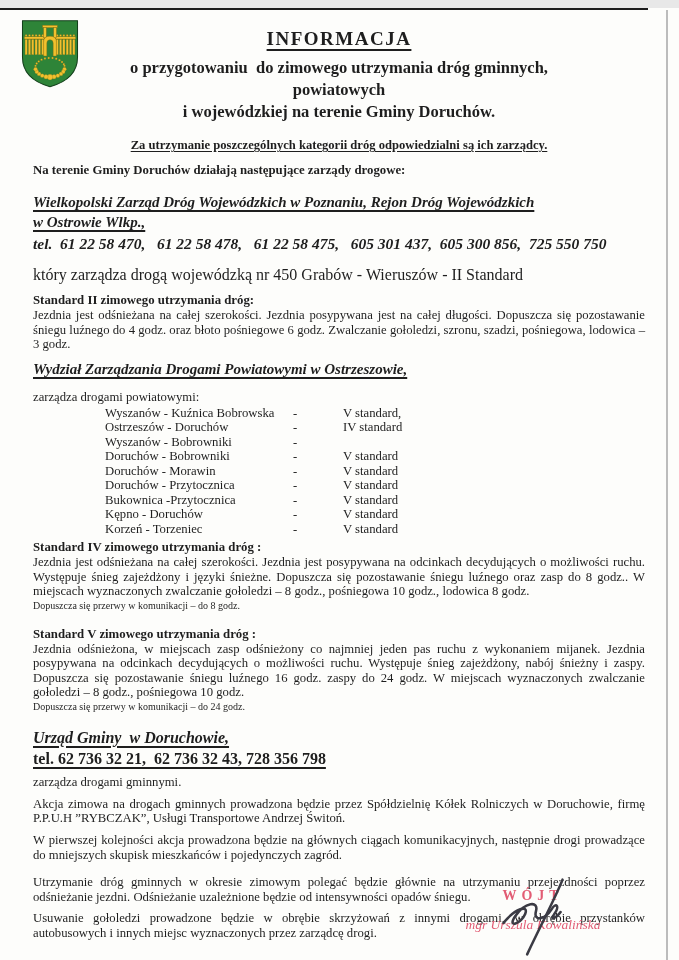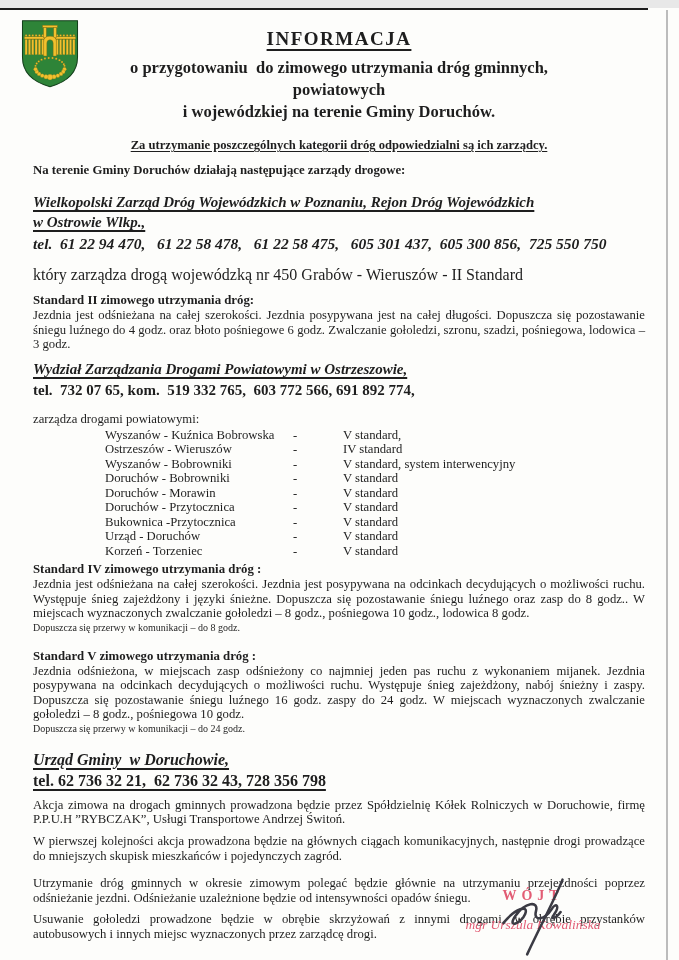--- a/index.html
+++ b/index.html
@@ -153,52 +153,50 @@
       <div class="doc-subtitle">powiatowych</div>
       <div class="doc-subtitle">i wojewódzkiej na terenie Gminy Doruchów.</div>
       <div class="notice">Za utrzymanie poszczególnych kategorii dróg odpowiedzialni są ich zarządcy.</div>
     </div>
 
     <div class="intro">Na terenie Gminy Doruchów działają następujące zarządy drogowe:</div>
 
     <div class="center-block v-space">
       <div class="org-heading"><span class="h-underline">Wielkopolski Zarząd Dróg Wojewódzkich w Poznaniu, Rejon Dróg Wojewódzkich</span></div>
       <div class="org-heading"><span class="h-underline">w Ostrowie Wlkp.,</span></div>
-      <div class="phones-italic">tel.  61 22 94 470,   61 22 58 478,   61 22 58 475,   605 301 437,  605 300 856,  725 550 750</div>
+      <div class="phones-italic">tel.  61 22 58 470,   61 22 58 478,   61 22 58 475,   605 301 437,  605 300 856,  725 550 750</div>
     </div>
 
     <div class="note-line">który zarządza drogą wojewódzką nr 450 Grabów - Wieruszów - II Standard</div>
 
     <div>
       <div class="std-heading">Standard II zimowego utrzymania dróg:</div>
       <div class="std-body">Jezdnia jest odśnieżana na całej szerokości. Jezdnia  posypywana jest  na całej długości. Dopuszcza się pozostawanie śniegu luźnego  do 4 godz. oraz błoto pośniegowe 6 godz. Zwalczanie gołoledzi, szronu, szadzi, pośniegowa, lodowica – 3 godz.</div>
     </div>
 
     <div class="center-block county-block">
       <div class="org-heading"><span class="h-underline">Wydział Zarządzania Drogami Powiatowymi w Ostrzeszowie,</span></div>
-      <div class="phones-upright">tel.  732 07 65, kom.  519 332 765,  603 772 566, 691 892 774,</div>
     </div>
 
     <div class="roads-intro">zarządza drogami powiatowymi:</div>
 
     <div class="roads-list">
       <div class="road-row">
         <span>Wyszanów - Kuźnica Bobrowska</span>
         <span class="road-sep">-</span>
         <span>V standard,</span>
       </div>
       <div class="road-row">
-        <span>Ostrzeszów - Wieruszów</span>
+        <span>Ostrzeszów - Doruchów</span>
         <span class="road-sep">-</span>
         <span>IV standard</span>
       </div>
       <div class="road-row">
         <span>Wyszanów - Bobrowniki</span>
         <span class="road-sep">-</span>
-        <span>V standard, system interwencyjny</span>
       </div>
       <div class="road-row">
         <span>Doruchów - Bobrowniki</span>
         <span class="road-sep">-</span>
         <span>V standard</span>
       </div>
       <div class="road-row">
         <span>Doruchów - Morawin</span>
         <span class="road-sep">-</span>
         <span>V standard</span>
@@ -207,21 +205,21 @@
         <span>Doruchów - Przytocznica</span>
         <span class="road-sep">-</span>
         <span>V standard</span>
       </div>
       <div class="road-row">
         <span>Bukownica -Przytocznica</span>
         <span class="road-sep">-</span>
         <span>V standard</span>
       </div>
       <div class="road-row">
-        <span>Urząd - Doruchów</span>
+        <span>Kępno - Doruchów</span>
         <span class="road-sep">-</span>
         <span>V standard</span>
       </div>
       <div class="road-row">
         <span>Korzeń - Torzeniec</span>
         <span class="road-sep">-</span>
         <span>V standard</span>
       </div>
     </div>
 
@@ -235,20 +233,21 @@
       <div class="std-heading" style="margin-top:13px;">Standard V zimowego utrzymania dróg :</div>
       <div class="std-body">Jezdnia odśnieżona,  w miejscach zasp odśnieżony co najmniej jeden pas ruchu z wykonaniem mijanek. Jezdnia posypywana na odcinkach decydujących o możliwości ruchu.  Występuje śnieg zajeżdżony,  nabój śnieżny i zaspy. Dopuszcza się pozostawanie śniegu luźnego 16 godz. zaspy do 24  godz. W miejscach wyznaczonych zwalczanie gołoledzi – 8 godz., pośniegowa 10 godz.</div>
       <div class="std-break">Dopuszcza się  przerwy w komunikacji – do  24 godz.</div>
     </div>
 
     <div class="center-block commune-block">
       <div class="commune-heading"><span class="h-underline">Urząd Gminy  w Doruchowie,</span></div>
       <div class="commune-phones"><span class="h-underline">tel. 62 736 32 21,  62 736 32 43, 728 356 798</span></div>
     </div>
 
+    <div class="commune-note">zarządza drogami gminnymi.</div>
 
     <div class="para">Akcja zimowa na drogach gminnych prowadzona będzie przez Spółdzielnię Kółek Rolniczych w Doruchowie, firmę P.P.U.H ”RYBCZAK”, Usługi Transportowe Andrzej Świtoń.</div>
     <div class="para">W pierwszej kolejności akcja prowadzona będzie na głównych ciągach komunikacyjnych, następnie drogi prowadzące do mniejszych skupisk mieszkańców i pojedynczych zagród.</div>
     <div class="para gap">Utrzymanie dróg gminnych w okresie zimowym polegać będzie głównie na utrzymaniu przejezdności poprzez odśnieżanie jezdni. Odśnieżanie uzależnione będzie od intensywności opadów śniegu.</div>
     <div class="para">Usuwanie gołoledzi prowadzone będzie w obrębie skrzyżowań z innymi drogami, w obrębie przystanków autobusowych i innych miejsc wyznaczonych przez zarządcę drogi.</div>
 
   </div>
 
   <div class="signature">
     <div class="sig-role">WÓJT</div>

